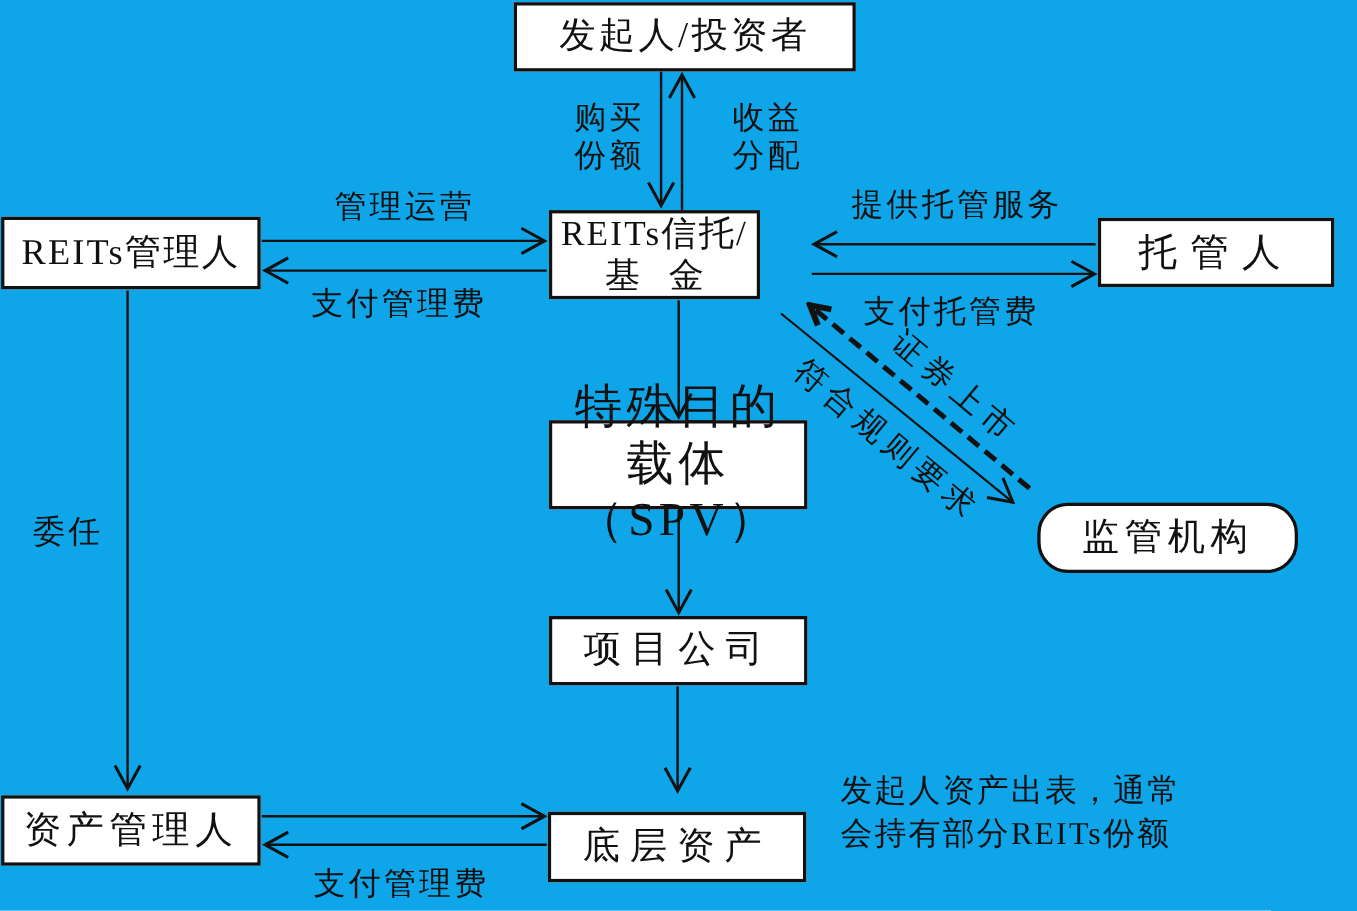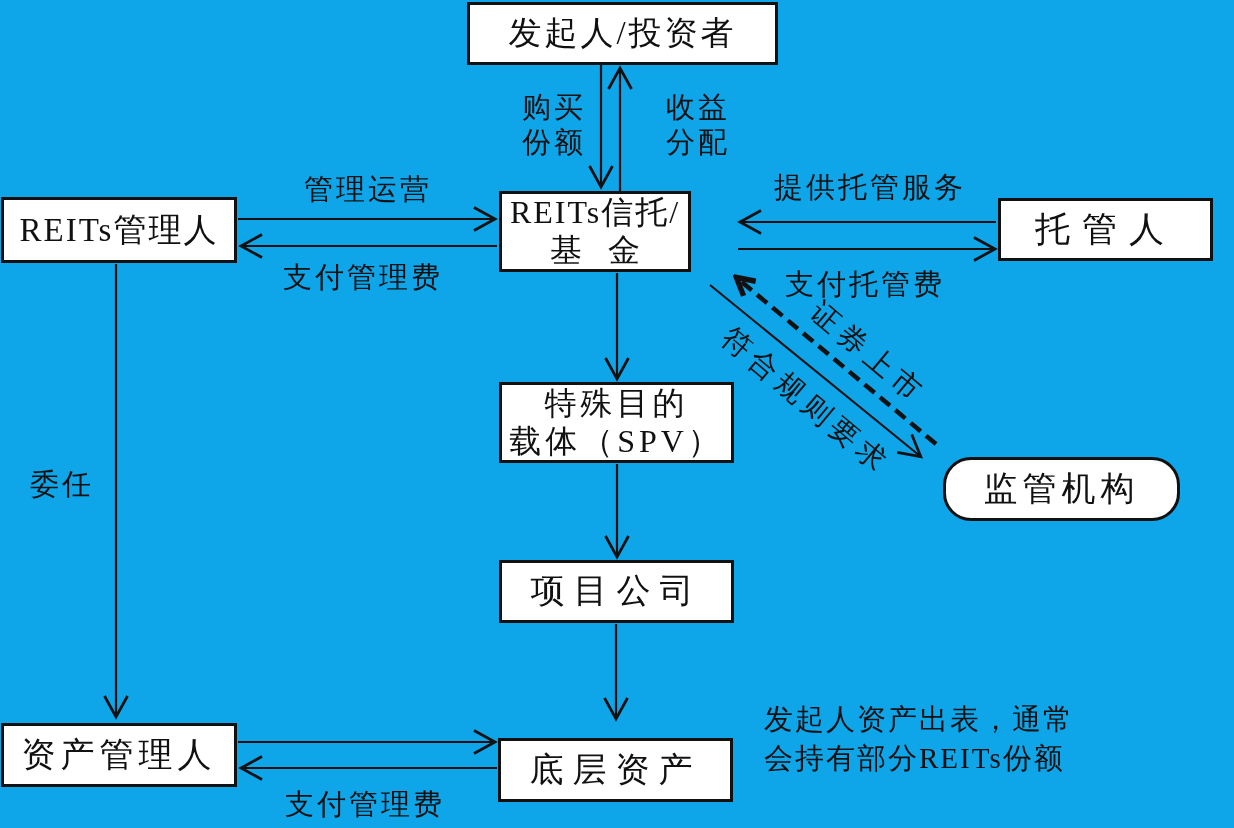--- a/index.html
+++ b/index.html
@@ -28,21 +28,21 @@
     align-items: center;
     justify-content: center;
     text-align: center;
     z-index: 2;
     line-height: 1.18;
   }
   #box-sponsor        { left: 467px; top: 2px;   width: 311px; height: 63px; font-size: 33px; letter-spacing: 3px; }
   #box-reits-trust    { left: 499px; top: 191px; width: 192px; height: 81px; font-size: 32px; letter-spacing: 2px; }
   #box-reits-manager  { left: 1px;   top: 197px; width: 236px; height: 66px; font-size: 33px; letter-spacing: 2px; }
   #box-custodian      { left: 998px; top: 198px; width: 215px; height: 63px; font-size: 35px; letter-spacing: 12px; }
-  #box-spv            { left: 499px; top: 382px; width: 235px; height: 81px; font-size: 32px; letter-spacing: 4px; }
+  #box-spv            { left: 499px; top: 382px; width: 235px; height: 81px; font-size: 43px; letter-spacing: 4px; }
   #box-project-company{ left: 499px; top: 560px; width: 235px; height: 63px; font-size: 34px; letter-spacing: 9px; }
   #box-underlying     { left: 498px; top: 722px; width: 235px; height: 64px; font-size: 34px; letter-spacing: 9px; margin-top: 16px; }
   #box-asset-manager  { left: 1px;   top: 723px; width: 236px; height: 64px; font-size: 34px; letter-spacing: 5px; }
   #box-regulator      { left: 943px; top: 457px; width: 237px; height: 64px; font-size: 34px; letter-spacing: 5px; border-radius: 28px; }
   .wide2 { letter-spacing: 26px; text-indent: 26px; }
   .lbl {
     position: absolute;
     z-index: 3;
     white-space: nowrap;
     text-align: center;

